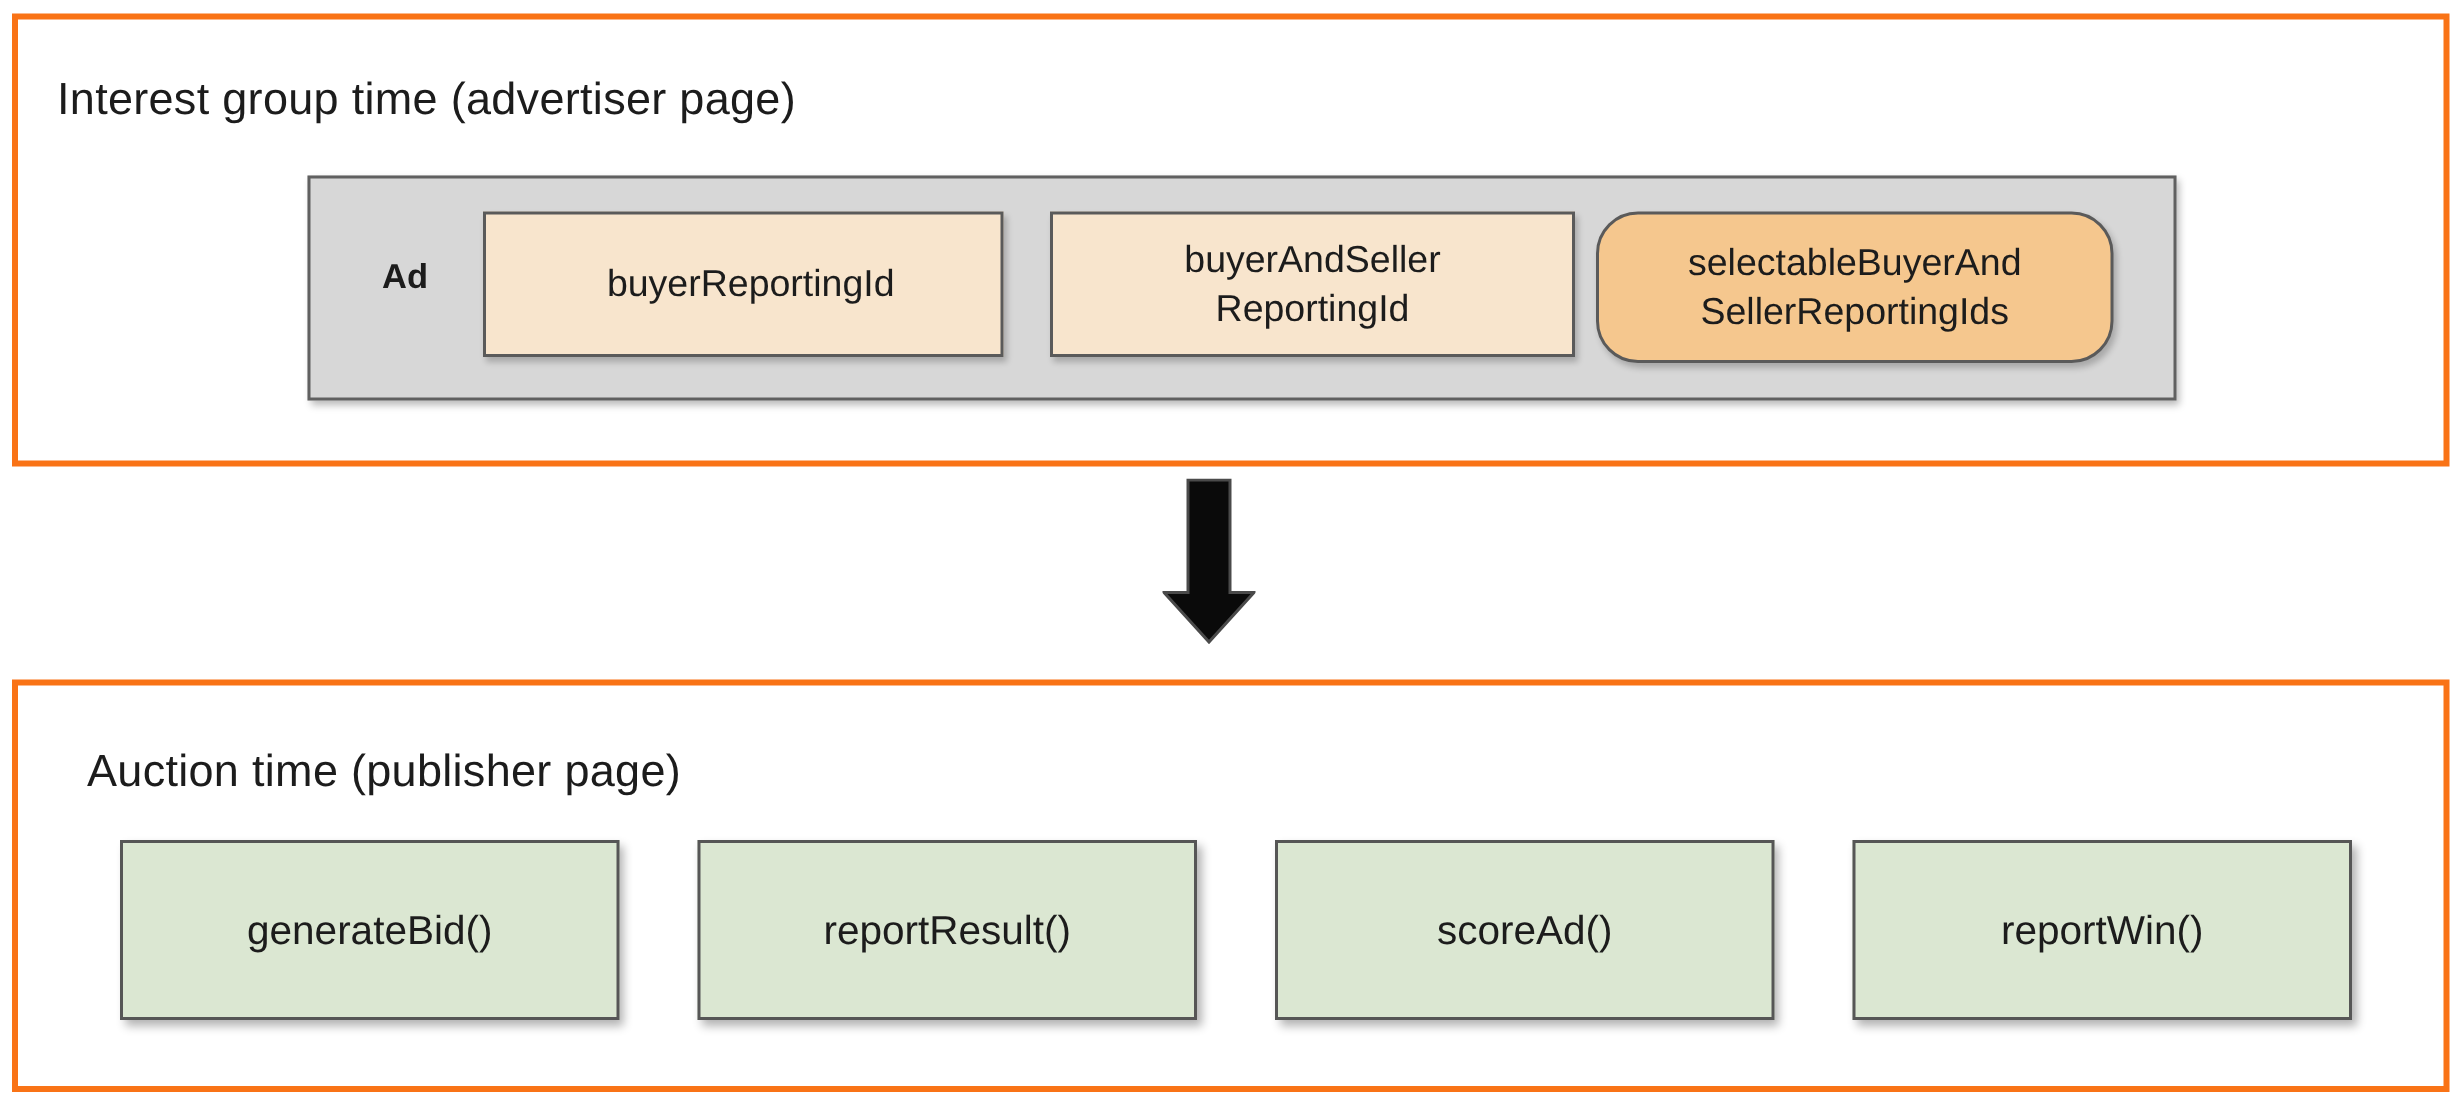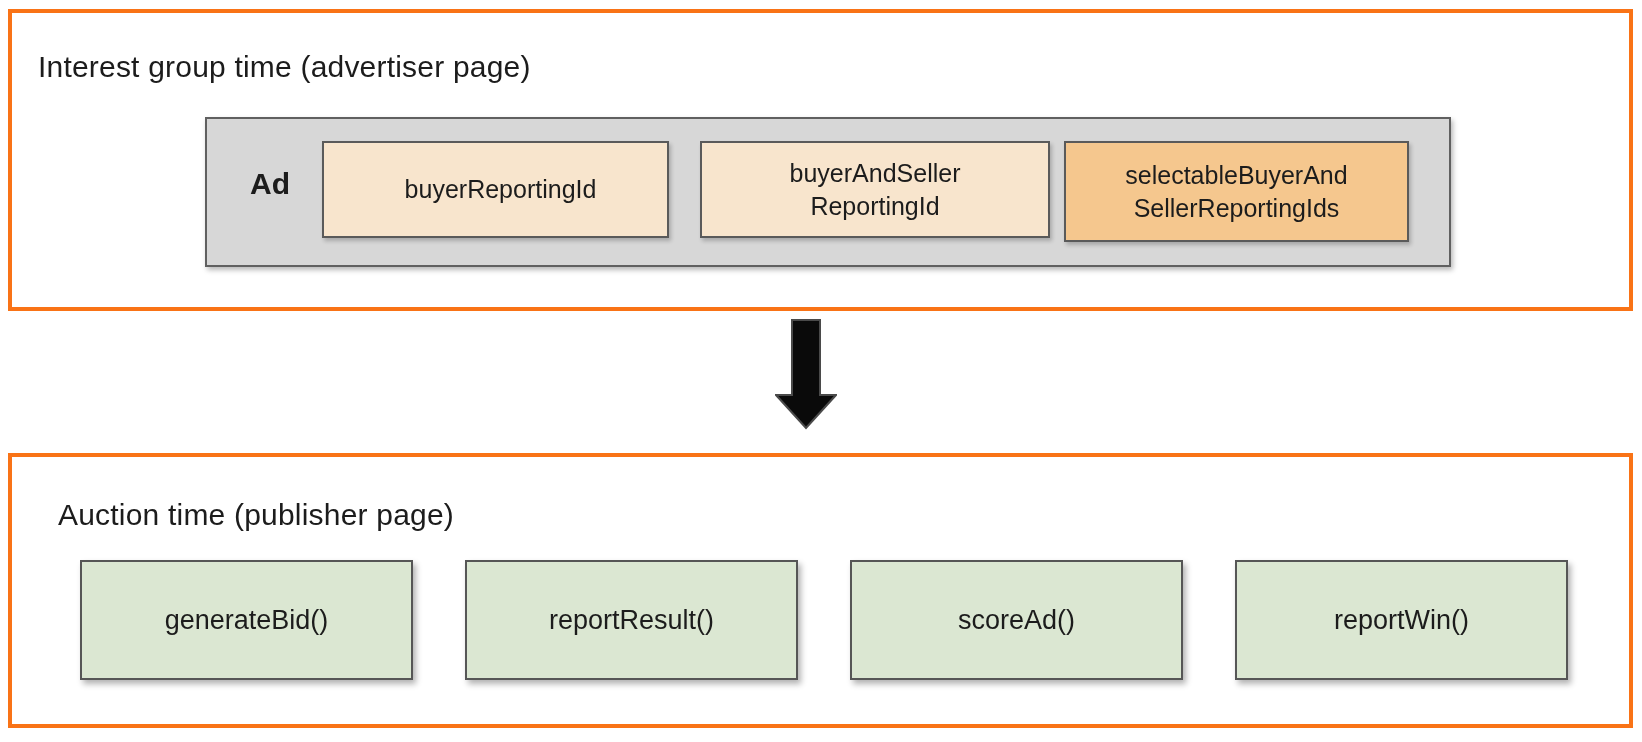--- a/index.html
+++ b/index.html
@@ -52,39 +52,39 @@
     box-shadow: 2px 3px 5px rgba(0,0,0,0.28);
   }
   .ad-label {
     position: absolute;
     left: 30px; top: 0; bottom: 16px;
     width: 66px;
     display: flex;
     align-items: center;
     justify-content: center;
     font-weight: bold;
-    font-size: 30px;
+    font-size: 23px;
   }
   .id-box {
     position: absolute;
     top: 22px;
     height: 97px;
     box-sizing: border-box;
     border: 2px solid #5a5a5a;
     box-shadow: 2px 3px 4px rgba(0,0,0,0.22);
     display: flex;
     align-items: center;
     justify-content: center;
     text-align: center;
     font-size: 25px;
     line-height: 33px;
     white-space: pre-line;
   }
   .id-box.peach { background: #f8e5cd; }
-  .id-box.orange { background: #f5c78e; }
+  .id-box.orange { background: #f5c78e; border-radius: 28px; }
   .id-box-1 { left: 115px; width: 347px; padding-left: 10px; }
   .id-box-2 { left: 493px; width: 350px; }
   .id-box-3 { left: 857px; width: 345px; height: 101px; }
 
   .down-arrow {
     position: absolute;
     left: 775px; top: 319px;
     width: 62px; height: 111px;
   }
 

